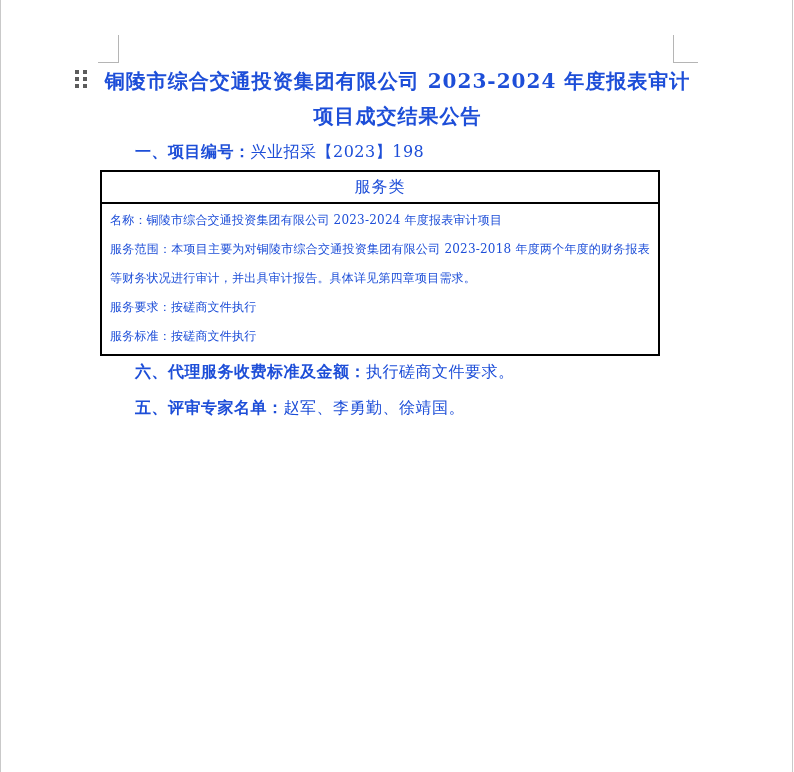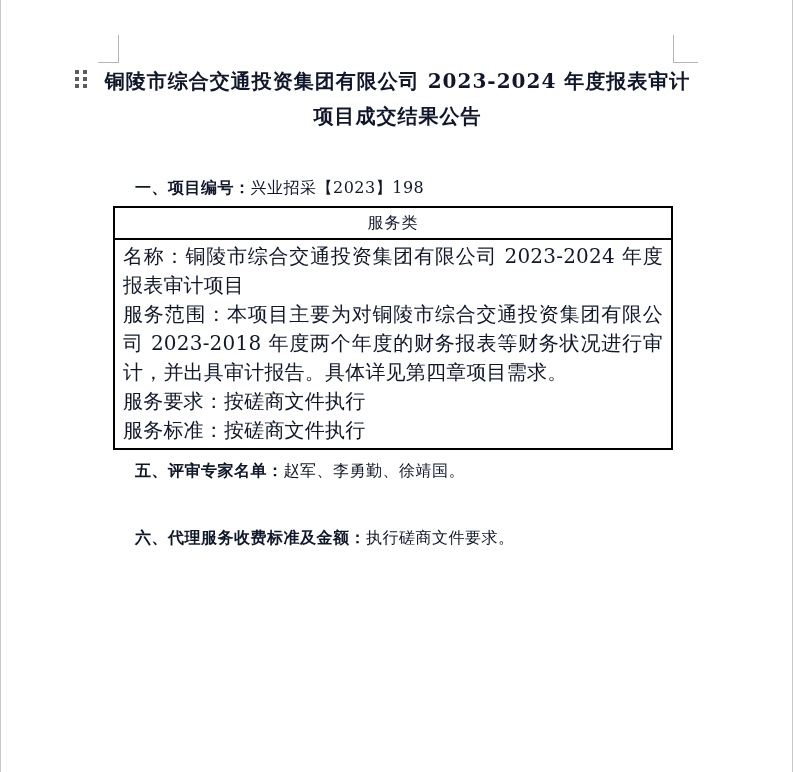--- a/index.html
+++ b/index.html
@@ -2,21 +2,21 @@
 <html><head>
 <meta charset="utf-8">
 <style>
   html,body{margin:0;padding:0;background:#ffffff;}
   .page{
     position:relative;
     width:794px;height:772px;
     background:#ffffff;
     overflow:hidden;
     font-family:"DejaVu Serif","Liberation Serif",serif;
-    color:#0f172a;
+    color:#1d4ed8;
   }
   
   .edge{position:absolute;top:0;bottom:0;width:1px;background:#c9c9c9;}
   .edge-left{left:0;}
   .edge-right{right:1px;}
   
   .crop{position:absolute;top:35px;width:20px;height:27px;}
   .crop-tl{left:98px;border-right:1px solid #b5b5b5;border-bottom:1px solid #b5b5b5;}
   .crop-tr{left:673px;width:24px;border-left:1px solid #b5b5b5;border-bottom:1px solid #b5b5b5;}
   
@@ -25,37 +25,37 @@
     display:grid;grid-template-columns:4px 4px;grid-auto-rows:4px;
     column-gap:4px;row-gap:3px;cursor:move;
   }
   .drag-handle i{display:block;width:4px;height:4px;background:#5c5c5c;}
   
   .content{position:absolute;left:100px;top:64px;width:595px;}
   .title{margin:0;font-size:20px;font-weight:700;line-height:35px;
          text-align:center;letter-spacing:1px;}
   .title .tline{display:block;}
   .para{margin:0;font-size:16px;line-height:36px;text-align:justify;letter-spacing:.5px;}
-  .para.sec{text-indent:35px;margin-top:36px;}
+  .para.sec{text-indent:35px;}
   .para.sub{text-indent:63px;}
   .para .b{font-weight:700;}
   .para.heading{font-weight:700;}
   .para.tail{line-height:31px;}
   .para.tail-first{margin-top:5px;}
   
   .subject-table{
-    margin-left:13px;width:560px;border-collapse:collapse;table-layout:fixed;
+    width:560px;border-collapse:collapse;table-layout:fixed;
   }
   .subject-table th,.subject-table td{border:2px solid #000;padding:0;}
   .subject-table th{
     height:30px;font-size:16px;font-weight:400;text-align:center;
     letter-spacing:1px;vertical-align:middle;
   }
   .subject-table td{padding:2px 8px 3px 8px;vertical-align:top;}
-  .cellp{margin:0;font-size:20px;line-height:29px;text-align:justify;letter-spacing:.2px;}
+  .cellp{margin:0;font-size:12px;line-height:29px;text-align:justify;letter-spacing:.2px;}
 </style>
 </head>
 <body>
 
 <div class="page">
   <div class="edge edge-left"></div>
   <div class="edge edge-right"></div>
   <div class="crop crop-tl"></div>
   <div class="crop crop-tr"></div>
 
@@ -94,18 +94,18 @@
           <td>
             <p class="cellp">名称：铜陵市综合交通投资集团有限公司 2023-2024 年度报表审计项目</p>
             <p class="cellp">服务范围：本项目主要为对铜陵市综合交通投资集团有限公司 2023-2018 年度两个年度的财务报表等财务状况进行审计，并出具审计报告。具体详见第四章项目需求。</p>
             <p class="cellp">服务要求：按磋商文件执行</p>
             <p class="cellp">服务标准：按磋商文件执行</p>
           </td>
         </tr>
       </tbody>
     </table>
 
+    <p class="para sec tail"><span class="b">六、代理服务收费标准及金额：</span><span>执行磋商文件要求。</span></p>
+
     <p class="para sec tail tail-first"><span class="b">五、评审专家名单：</span><span>赵军、李勇勤、徐靖国。</span></p>
-
-    <p class="para sec tail"><span class="b">六、代理服务收费标准及金额：</span><span>执行磋商文件要求。</span></p>
 
   </div>
 </div>
 
 </body></html>

